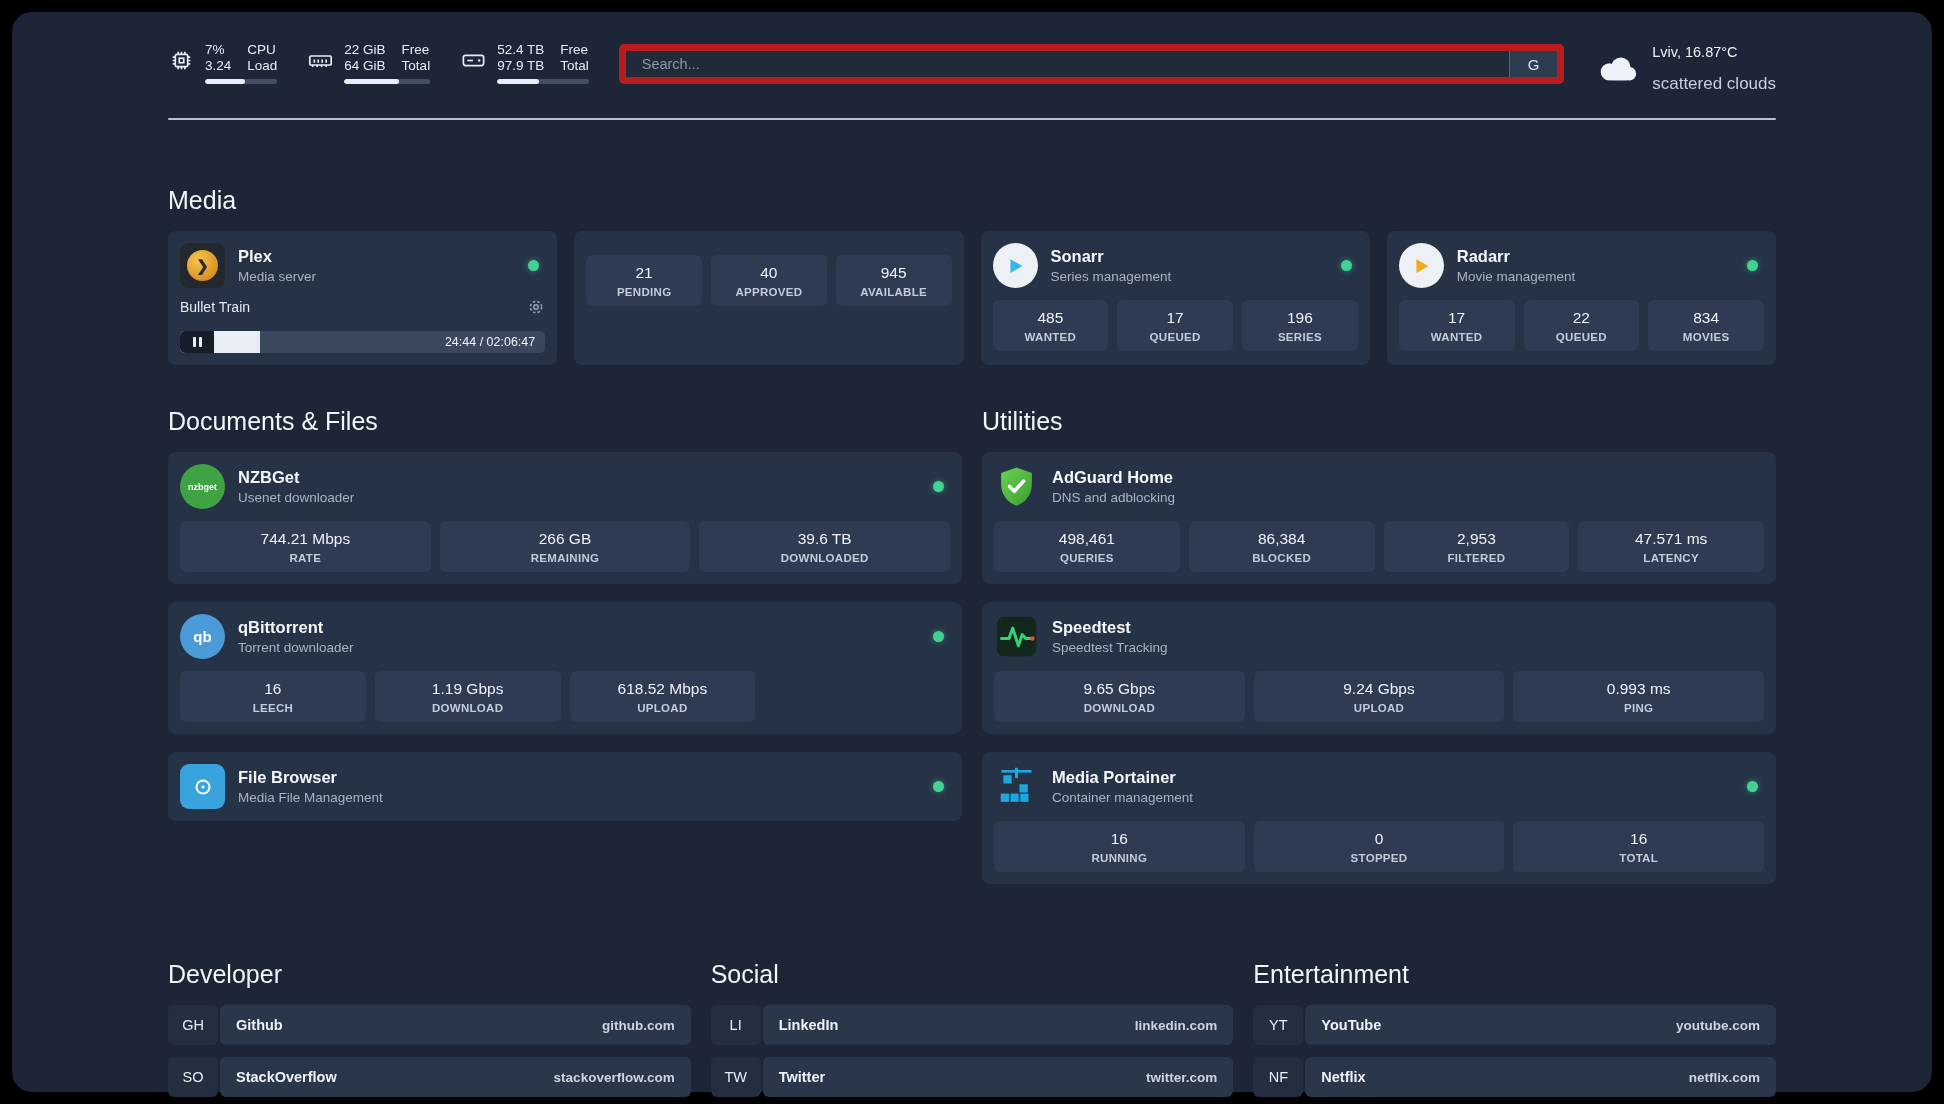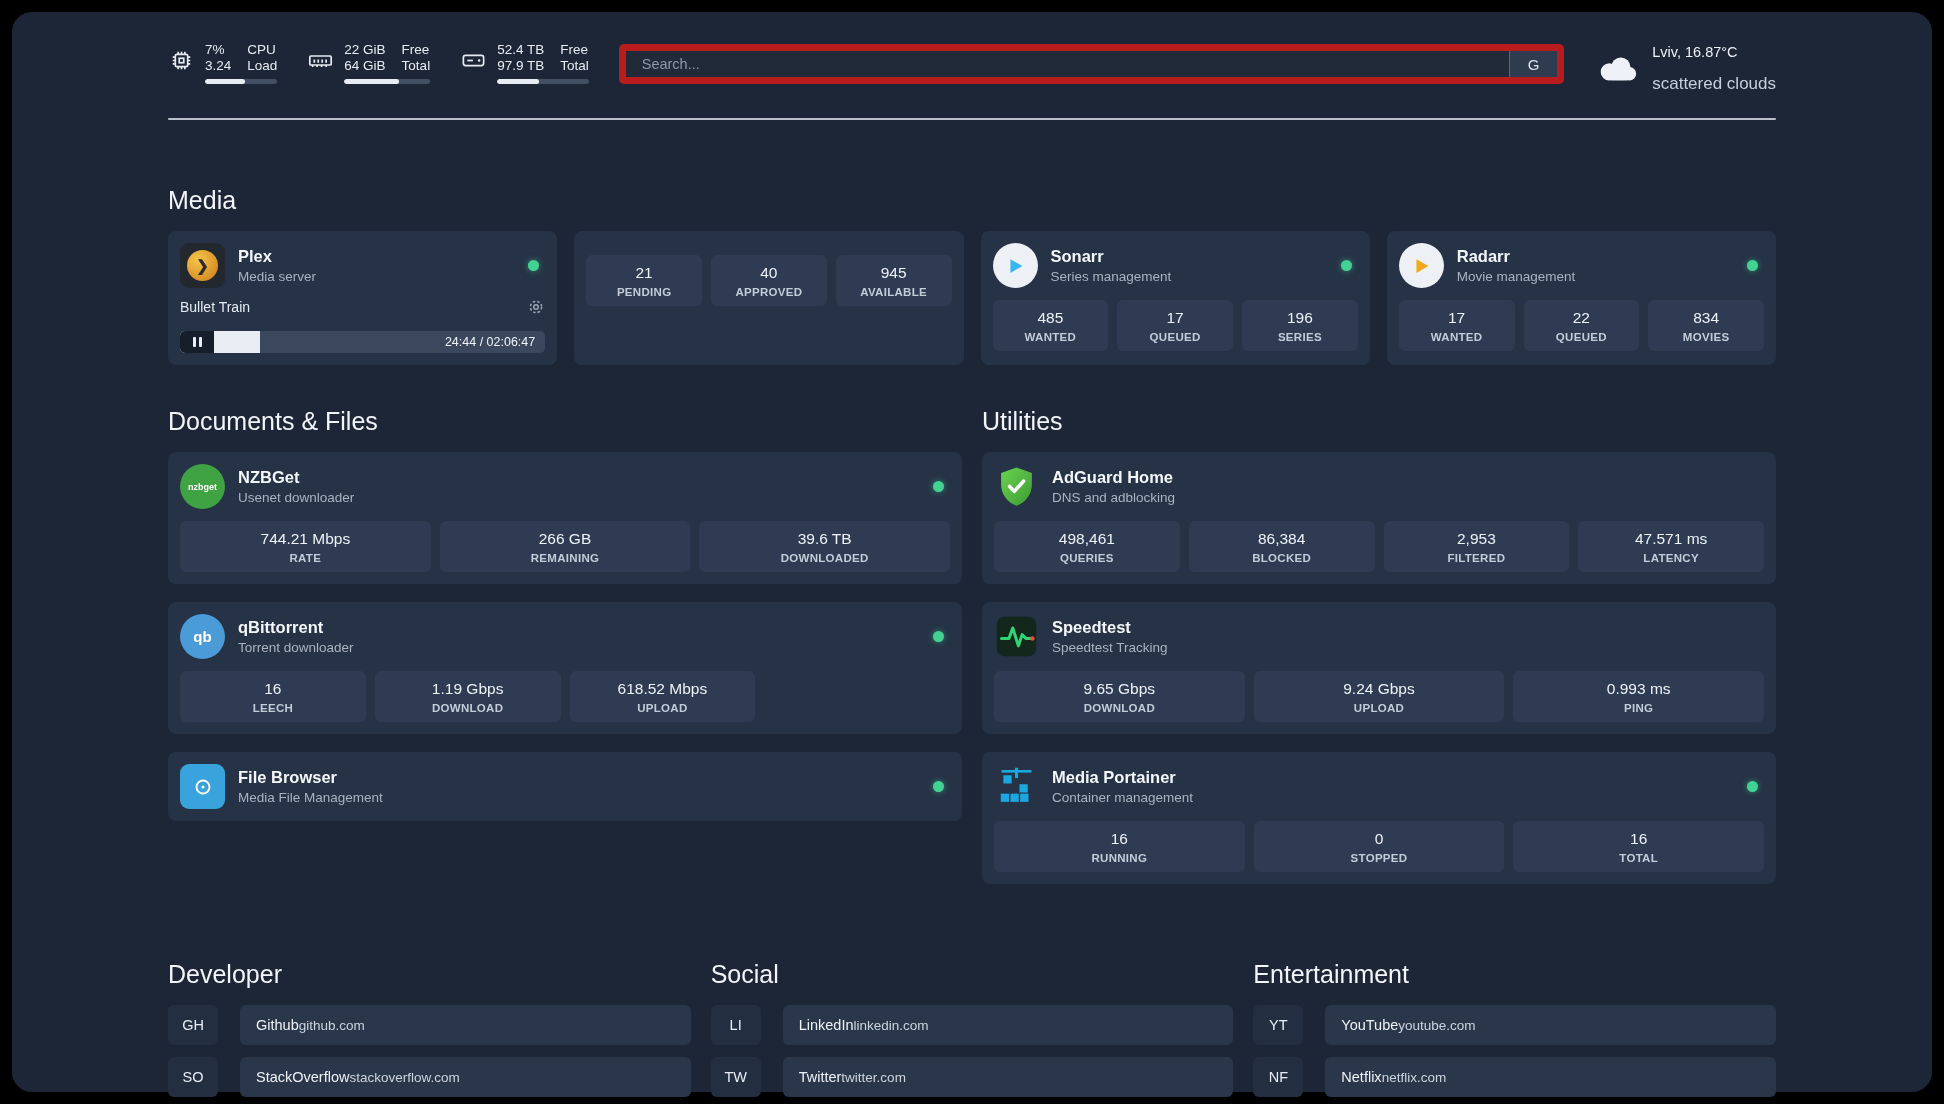--- a/index.html
+++ b/index.html
@@ -85,23 +85,23 @@
   .io-nzbget { background: #3fa344; border-radius: 50%; color: #fff; font-size: 9px; font-weight: 700; }
   .io-qb { background: #4a9bd8; border-radius: 50%; color: #fff; font-size: 15px; font-weight: 700; }
   .io-fb { background: #38a3dd; border-radius: 9px; }
   .io-fb svg { width: 24px; height: 24px; }
   .io-adguard svg, .io-speedtest svg, .io-portainer svg { width: 45px; height: 45px; }
   .io-speedtest { border-radius: 8px; }
 
   
   .bookmarks { display: grid; grid-template-columns: repeat(3, 1fr); gap: 0 20px; margin-top: 76px; align-items: start; }
   .bm-title { font-size: 25px; font-weight: 500; color: #f2f5f9; margin-bottom: 16px; }
-  .bm-row { display: flex; gap: 22px; height: 40px; margin-bottom: 12px; cursor: pointer; }
+  .bm-row { display: flex; gap: 2px; height: 40px; margin-bottom: 12px; cursor: pointer; }
   .bm-abbr { width: 50px; flex: none; background: #232e40; border-radius: 6px; display: flex; align-items: center; justify-content: center; font-size: 14.5px; color: #e8edf4; }
-  .bm-pill { flex: 1; background: #2a3649; border-radius: 6px; display: flex; align-items: center; padding: 0 16px; }
+  .bm-pill { flex: 1; background: #2a3649; border-radius: 6px; display: flex; align-items: center; justify-content: space-between; padding: 0 16px; font-weight: bold; }
   .bm-name { font-size: 14.5px; color: #eef2f7; }
   .bm-url { font-size: 13.5px; color: #ccd4e0; }
 </style>
 </head>
 <body>
 
 <div class="dashboard">
 
   <header class="topbar">
 

